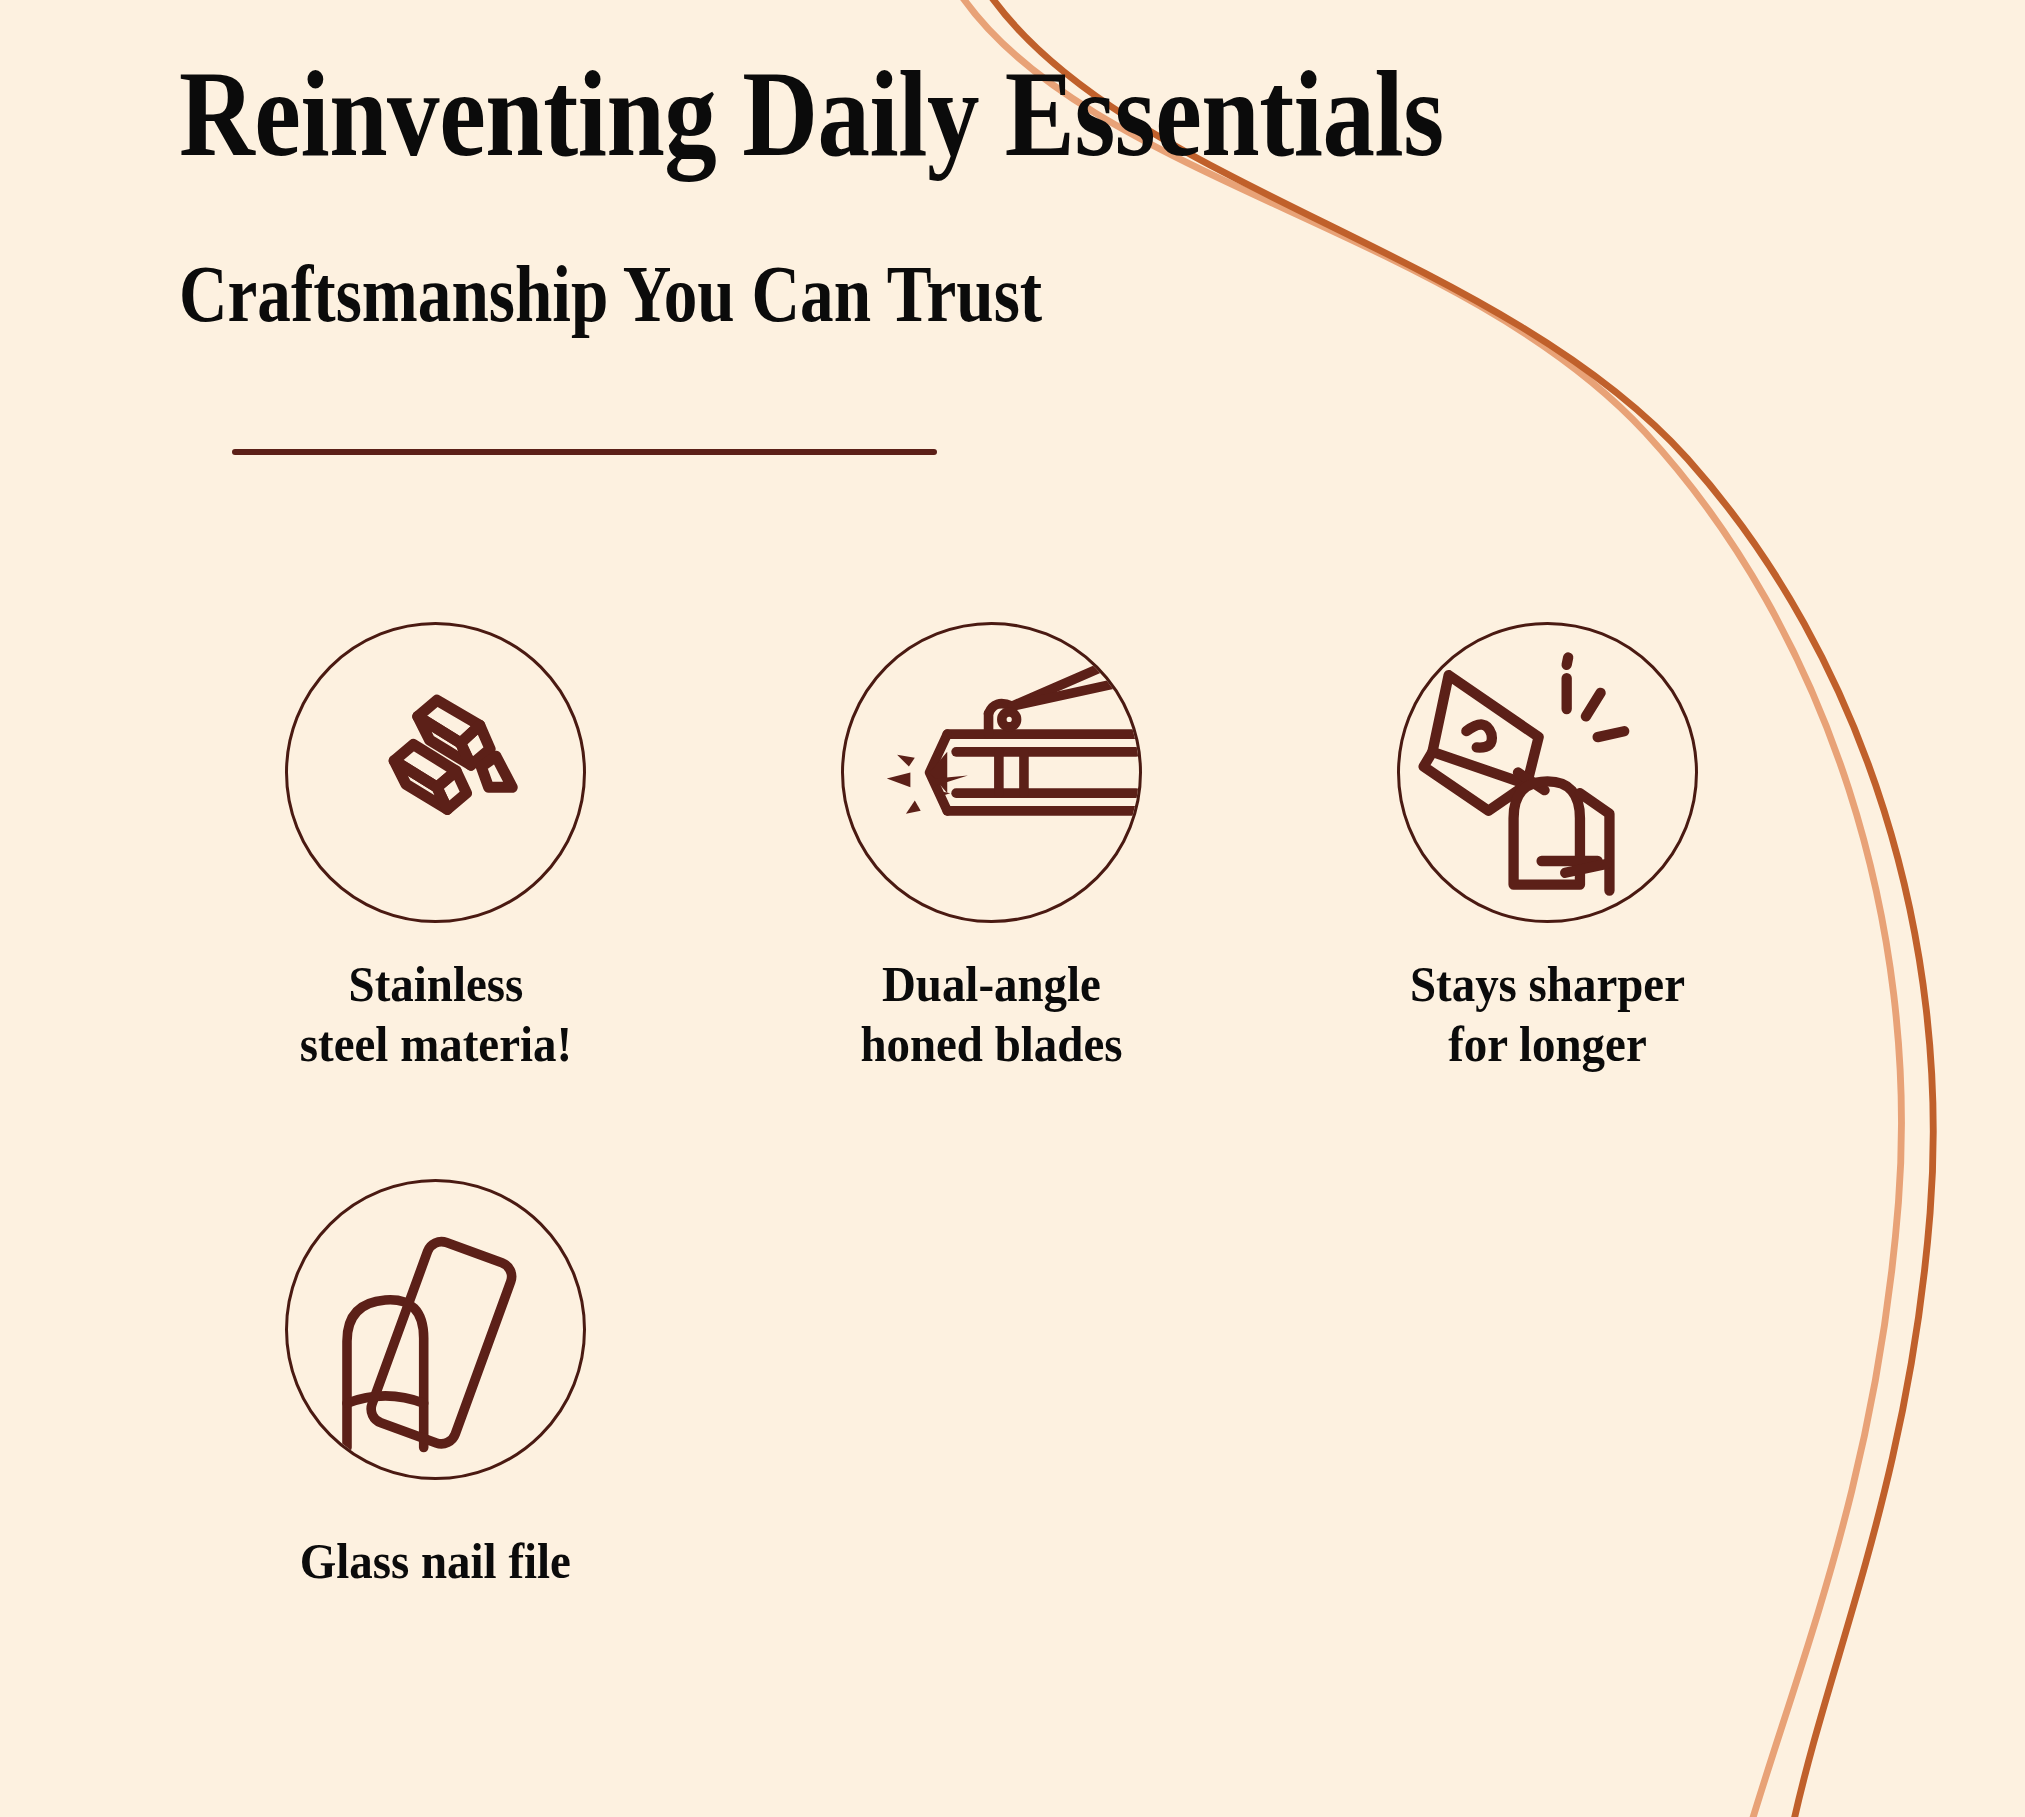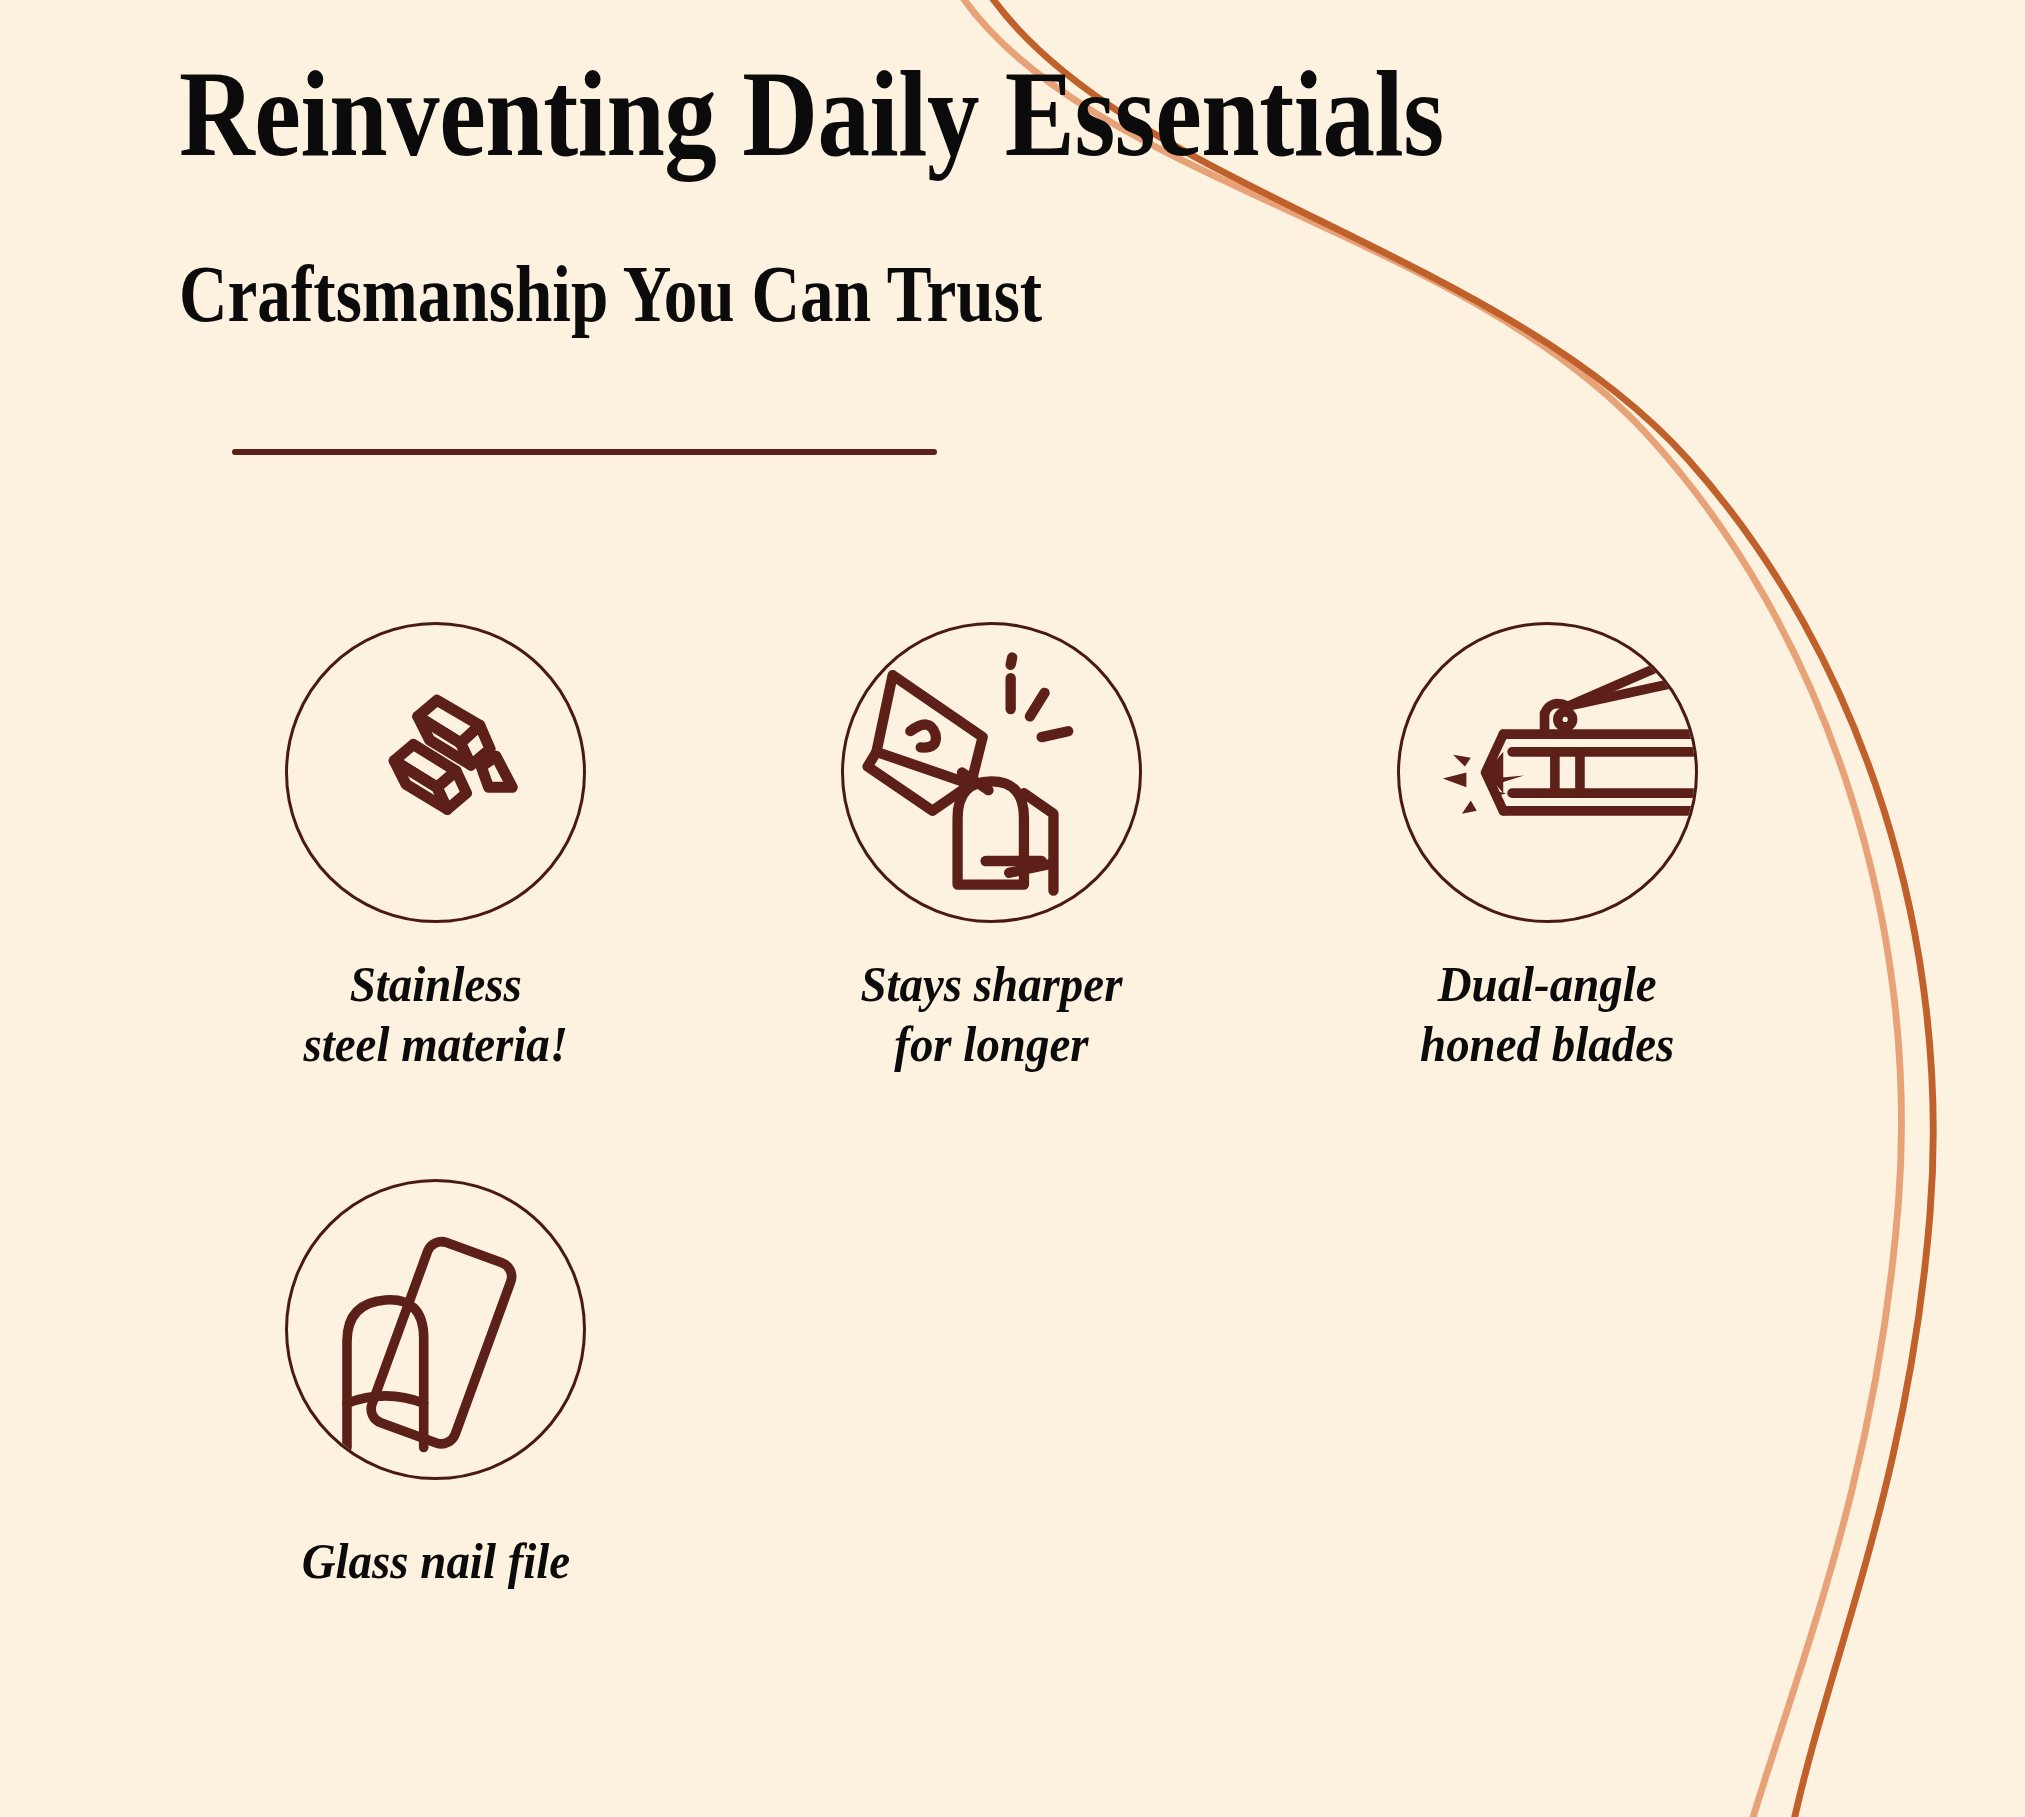--- a/index.html
+++ b/index.html
@@ -76,21 +76,20 @@
   
   .grid {
     position: absolute;
     left: 158px;
     top: 622px;
     width: 1667px;
     display: grid;
     grid-template-columns: repeat(3, 1fr);
     grid-template-rows: repeat(2, auto);
     row-gap: 105px;
-    font-style: italic;
   }
   .cell {
     display: flex;
     flex-direction: column;
     align-items: center;
   }
   .icon-circle {
     width: 295px;
     height: 295px;
     border: 3.7px solid #4A1A12;
@@ -159,20 +158,52 @@
             <path d="M131 96 L141 89 L152 110 L136 110 Z"></path>
           </g>
         </svg>
       </div>
       <div class="cap">
         <div>Stainless</div>
         <div>steel materia!</div>
       </div>
     </div>
 
+
+    <div class="cell">
+      <div class="icon-circle">
+        <svg viewBox="0 0 200 200">
+          <g fill="none" stroke="#5C2018" stroke-width="6.5" stroke-linejoin="round" stroke-linecap="round">
+            <path d="M70 74 L198 74"></path>
+            <path d="M70 74 L58 100 L70 126"></path>
+            <path d="M70 126 L198 126"></path>
+            <path d="M76 86 L198 86"></path>
+            <path d="M76 114 L198 114"></path>
+            <path d="M105 86 L105 114"></path>
+            <path d="M122 86 L122 114"></path>
+            <path d="M98 60 Q102 50 114 55 L190 22"></path>
+            <path d="M114 55 L192 38"></path>
+            <circle cx="112" cy="64" r="5"></circle>
+            <path d="M98 60 L98 74"></path>
+          </g>
+          <g fill="#5C2018">
+            <path d="M58 100 L70 86 L70 114 Z"></path>
+            <path d="M36 88 L48 90 L44 96 Z"></path>
+            <path d="M29 104 L45 100 L45 110 Z"></path>
+            <path d="M48 119 L42 128 L52 126 Z"></path>
+            <path d="M62 104 L84 102 L62 109 Z"></path>
+            <path d="M62 112 L72 114 L63 117 Z"></path>
+          </g>
+        </svg>
+      </div>
+      <div class="cap">
+        <div>Dual-angle</div>
+        <div>honed blades</div>
+      </div>
+    </div>
 
     <div class="cell">
       <div class="icon-circle">
         <svg viewBox="0 0 200 200">
           <g fill="none" stroke="#5C2018" stroke-width="7" stroke-linejoin="round" stroke-linecap="round">
             <path d="M22 86 L33 34 L94 76 L86 108 Z"></path>
             <path d="M22 86 L16 96 L60 126 L86 108"></path>
             <path d="M45 72 Q58 62 62 74 Q64 84 52 83"></path>
             <path d="M80 100 L98 112"></path>
             <path d="M77 131 Q77 106 100 106 Q122 106 122 131 L122 176 L77 176 Z"></path>
@@ -185,52 +216,20 @@
             <path d="M113 27 L114 22"></path>
           </g>
         </svg>
       </div>
       <div class="cap">
         <div>Stays sharper</div>
         <div>for longer</div>
       </div>
     </div>
 
-    <div class="cell">
-      <div class="icon-circle">
-        <svg viewBox="0 0 200 200">
-          <g fill="none" stroke="#5C2018" stroke-width="6.5" stroke-linejoin="round" stroke-linecap="round">
-            <path d="M70 74 L198 74"></path>
-            <path d="M70 74 L58 100 L70 126"></path>
-            <path d="M70 126 L198 126"></path>
-            <path d="M76 86 L198 86"></path>
-            <path d="M76 114 L198 114"></path>
-            <path d="M105 86 L105 114"></path>
-            <path d="M122 86 L122 114"></path>
-            <path d="M98 60 Q102 50 114 55 L190 22"></path>
-            <path d="M114 55 L192 38"></path>
-            <circle cx="112" cy="64" r="5"></circle>
-            <path d="M98 60 L98 74"></path>
-          </g>
-          <g fill="#5C2018">
-            <path d="M58 100 L70 86 L70 114 Z"></path>
-            <path d="M36 88 L48 90 L44 96 Z"></path>
-            <path d="M29 104 L45 100 L45 110 Z"></path>
-            <path d="M48 119 L42 128 L52 126 Z"></path>
-            <path d="M62 104 L84 102 L62 109 Z"></path>
-            <path d="M62 112 L72 114 L63 117 Z"></path>
-          </g>
-        </svg>
-      </div>
-      <div class="cap">
-        <div>Dual-angle</div>
-        <div>honed blades</div>
-      </div>
-    </div>
-
 
     <div class="cell">
       <div class="icon-circle">
         <svg viewBox="0 0 200 200">
           <g fill="none" stroke="#5C2018" stroke-width="6.5" stroke-linejoin="round" stroke-linecap="round">
             <path d="M40 180 L40 108 Q40 82 66 80 Q92 78 92 106 L92 180"></path>
             <path d="M40 150 Q66 140 92 150"></path>
             <rect x="74" y="44" width="60" height="130" rx="10" transform="rotate(20 104 109)"></rect>
           </g>
         </svg>

